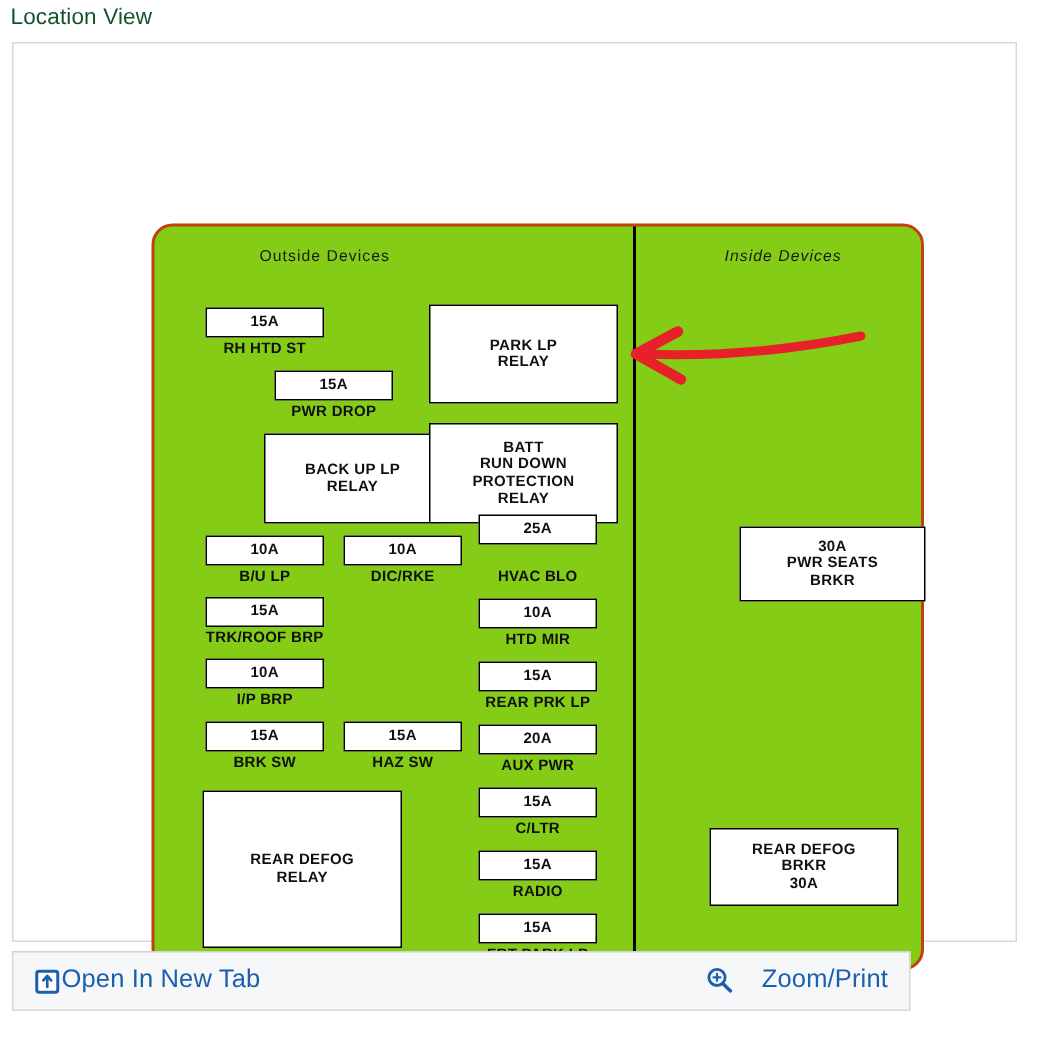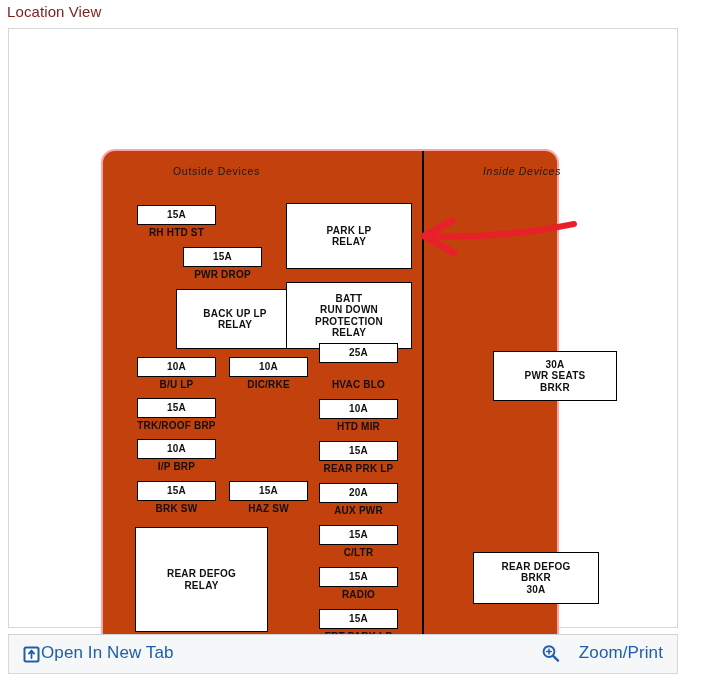--- a/index.html
+++ b/index.html
@@ -4,50 +4,50 @@
 <style>
   html,body{margin:0;padding:0;}
   body{
     width:704px;height:691px;
     background:#ffffff;
     font-family:"Liberation Sans", sans-serif;
     overflow:hidden;
   }
   .page-label{
     position:absolute;left:7px;top:3px;
-    font-size:15px;color:#7f1d1d;letter-spacing:.1px;
+    font-size:15px;color:#14532d;letter-spacing:.1px;
   }
   .panel{
     position:absolute;left:8px;top:28px;width:670px;height:600px;
     background:#ffffff;border:1px solid #d7d7d7;box-sizing:border-box;
   }
   .panel-title{
     position:absolute;left:11px;top:14px;
     font-size:14.5px;font-weight:bold;color:#161616;letter-spacing:.1px;
   }
   .footer{
-    position:absolute;left:8px;top:634px;width:670px;height:40px;
+    position:absolute;left:8px;top:634px;width:599px;height:40px;
     background:#f6f7f9;border:1px solid #d7d7d7;border-top:1px solid #cfd2d6;
     box-sizing:border-box;
   }
   .footer a{
     position:absolute;text-decoration:none;color:#1c5fad;
     font-size:17px;letter-spacing:.1px;
   }
   .f-left{left:32px;top:8px;}
   .f-right{right:14px;top:8px;}
   .ic{position:absolute;}
   .ic-newtab{left:14px;top:11px;}
   .ic-zoom{right:117px;top:9px;}
 
   
   .diagram{
-    position:absolute;left:92px;top:120px;width:458px;height:498px;
-    border:2px solid #fca5a5;border-radius:14px;box-sizing:border-box;
-    background:#c2410c;
+    position:absolute;left:92px;top:120px;width:515px;height:498px;
+    border:2px solid #c2410c;border-radius:14px;box-sizing:border-box;
+    background:#84cc16;
   }
   .divider{
     position:absolute;left:319px;top:0px;width:2px;height:100%;
     background:#000;
   }
   .sect-head{
     position:absolute;font-size:10.5px;color:#1a1a1a;
     letter-spacing:.7px;white-space:nowrap;
   }
   .sh-out{left:70px;top:14px;}

